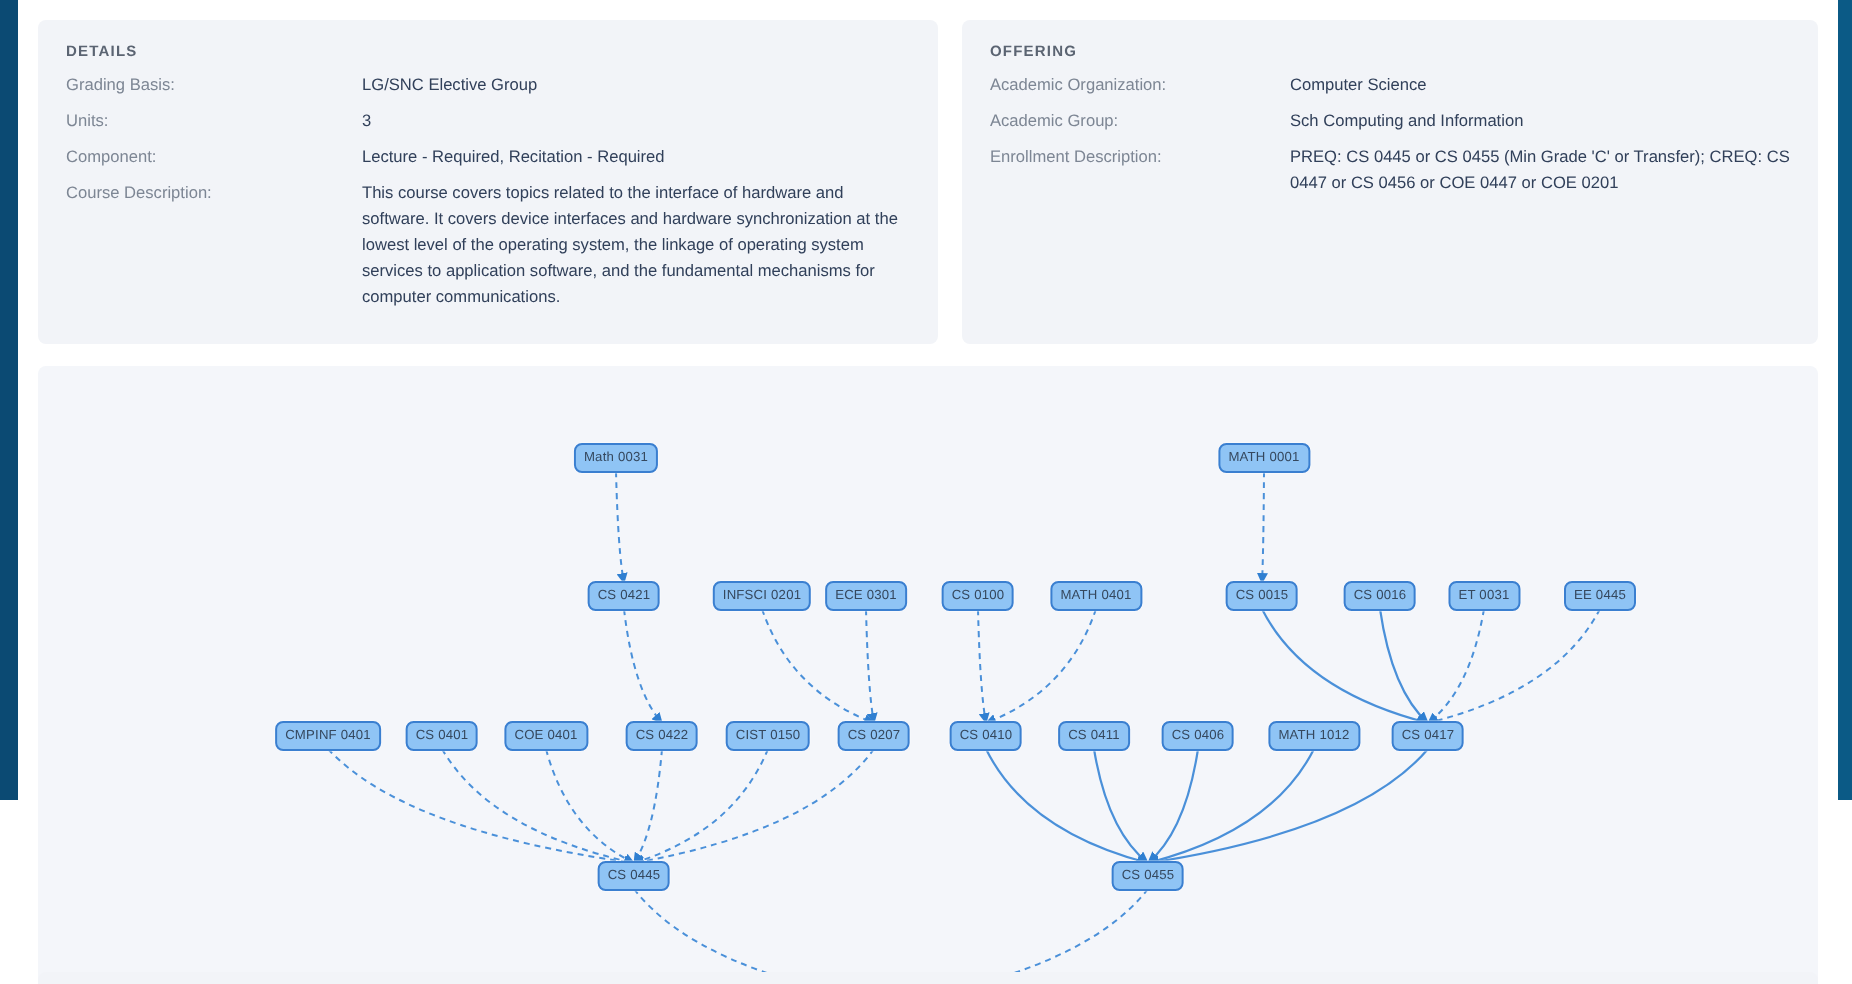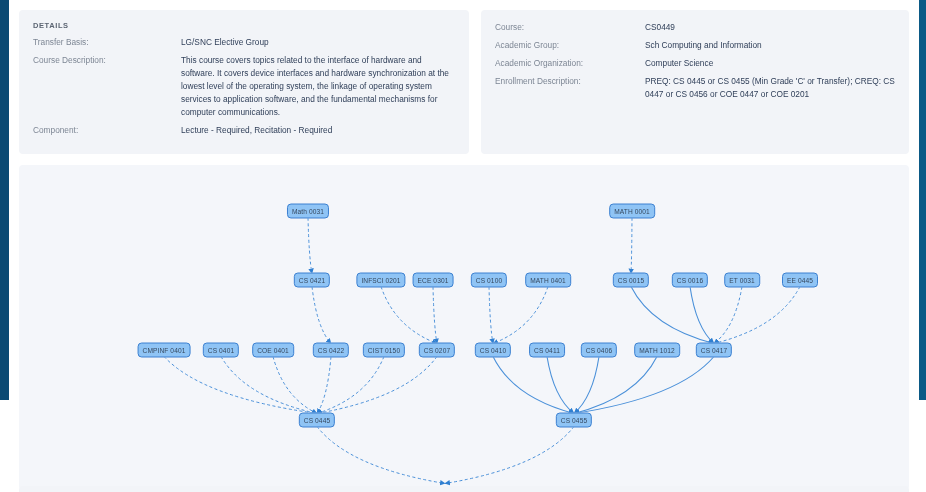--- a/index.html
+++ b/index.html
@@ -85,49 +85,50 @@
 <div id="app">
   <div class="page">
 
     <div class="cards">
 
       <div class="card details">
         <div class="card-title">DETAILS</div>
         <table class="kv">
           <tbody>
             <tr>
-              <td class="k">Transfer Basis:</td>
+              <td class="k">Grading Basis:</td>
               <td class="v">LG/SNC Elective Group</td>
+            </tr>
+            <tr>
+              <td class="k">Units:</td>
+              <td class="v">3</td>
+            </tr>
+            <tr>
+              <td class="k">Component:</td>
+              <td class="v">Lecture - Required, Recitation - Required</td>
             </tr>
             <tr>
               <td class="k">Course Description:</td>
               <td class="v">This course covers topics related to the interface of hardware and software. It covers device interfaces and hardware synchronization at the lowest level of the operating system, the linkage of operating system services to application software, and the fundamental mechanisms for computer communications.</td>
-            </tr>
-            <tr>
-              <td class="k">Component:</td>
-              <td class="v">Lecture - Required, Recitation - Required</td>
             </tr>
           </tbody>
         </table>
       </div>
 
       <div class="card offering">
+        <div class="card-title">OFFERING</div>
         <table class="kv">
           <tbody>
             <tr>
-              <td class="k">Course:</td>
-              <td class="v">CS0449</td>
+              <td class="k">Academic Organization:</td>
+              <td class="v">Computer Science</td>
             </tr>
             <tr>
               <td class="k">Academic Group:</td>
               <td class="v">Sch Computing and Information</td>
-            </tr>
-            <tr>
-              <td class="k">Academic Organization:</td>
-              <td class="v">Computer Science</td>
             </tr>
             <tr>
               <td class="k">Enrollment Description:</td>
               <td class="v">PREQ: CS 0445 or CS 0455 (Min Grade 'C' or Transfer); CREQ: CS 0447 or CS 0456 or COE 0447 or COE 0201</td>
             </tr>
           </tbody>
         </table>
       </div>
 
     </div>

